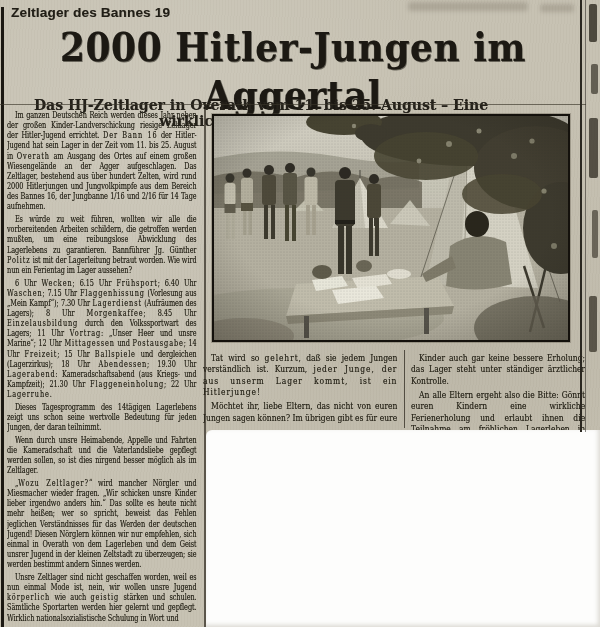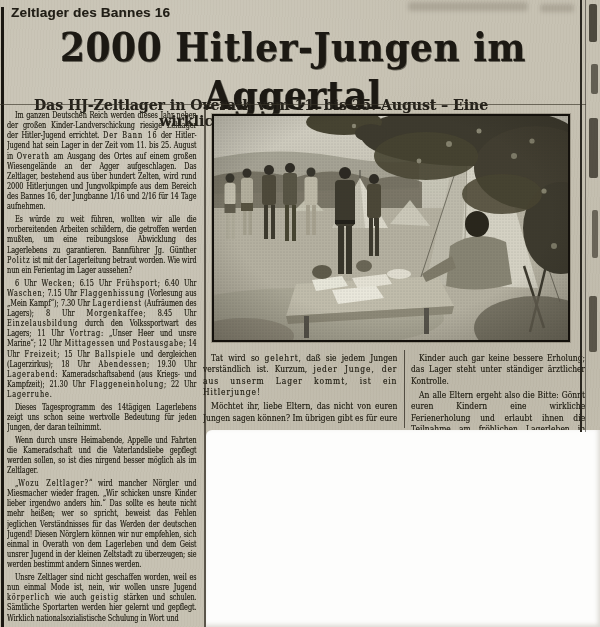--- a/index.html
+++ b/index.html
@@ -67,21 +67,21 @@
   .edge-mark{position:absolute;background:#2e2a20;border-radius:2px;opacity:.8;}
   .ghost{position:absolute;background:rgba(80,74,58,.22);border-radius:3px;filter:blur(2px);}
 </style>
 </head>
 <body>
 
 <div class="page" style="--paper: #c7c2b3; --ink: #272419; --rule: #1b1812;">
 
   <div class="rule-left"></div>
 
-  <div class="kicker">Zeltlager des Bannes 16</div>
+  <div class="kicker">Zeltlager des Bannes 19</div>
   <h1 class="headline">2000 Hitler-Jungen im Aggertal</h1>
   <div class="subhead">Das HJ-Zeltlager in Overath vom 11. bis 25. August – Eine wirkliche Erholungsstätte</div>
   <div class="header-rule"></div>
 
   <div class="colrule-main"></div>
   <div class="leftcol textcol">
       <p class="para"><span>Im ganzen Deutschen Reich werden dieses Jahr neben der großen Kinder-Landverschickung riesige Zeltlager der Hitler-Jugend errichtet. </span><span class="sp">Der Bann 16</span><span> der Hitler-Jugend hat sein Lager in der Zeit vom 11. bis 25. August in </span><span class="sp">Overath</span><span> am Ausgang des Ortes auf einem großen Wiesengelände an der Agger aufgeschlagen. Das Zeltlager, bestehend aus über hundert Zelten, wird rund 2000 Hitlerjungen und Jungvolkpimpfe aus dem Bereich des Bannes 16, der Jungbanne 1/16 und 2/16 für 14 Tage aufnehmen.</span></p>
       <p class="para"><span>Es würde zu weit führen, wollten wir alle die vorbereitenden Arbeiten schildern, die getroffen werden mußten, um eine reibungslose Abwicklung des Lagerlebens zu garantieren. Bannführer Jg. Günther </span><span class="sp">Politz</span><span> ist mit der Lagerleitung betraut worden. Wie wird nun ein Ferientag im Lager aussehen?</span></p>
       <p class="para"><span>6 Uhr </span><span class="sp">Wecken</span><span>; 6.15 Uhr </span><span class="sp">Frühsport</span><span>; 6.40 Uhr </span><span class="sp">Waschen</span><span>; 7.15 Uhr </span><span class="sp">Flaggenhissung</span><span> (Vorlesung aus „Mein Kampf“); 7.30 Uhr </span><span class="sp">Lagerdienst</span><span> (Aufräumen des Lagers); 8 Uhr </span><span class="sp">Morgenkaffee</span><span>; 8.45 Uhr </span><span class="sp">Einzelausbildung</span><span> durch den Volkssportwart des Lagers; 11 Uhr </span><span class="sp">Vortrag</span><span>: „Unser Heer und unsre Marine“; 12 Uhr </span><span class="sp">Mittagessen</span><span> und </span><span class="sp">Postausgabe</span><span>; 14 Uhr </span><span class="sp">Freizeit</span><span>; 15 Uhr </span><span class="sp">Ballspiele</span><span> und dergleichen (Lagerzirkus); 18 Uhr </span><span class="sp">Abendessen</span><span>; 19.30 Uhr </span><span class="sp">Lagerabend</span><span>: Kameradschaftsabend (aus Kriegs- und Kampfzeit); 21.30 Uhr </span><span class="sp">Flaggeneinholung</span><span>; 22 Uhr </span><span class="sp">Lagerruhe</span><span>.</span></p>
       <p class="para"><span>Dieses Tagesprogramm des 14tägigen Lagerlebens zeigt uns schon seine wertvolle Bedeutung für jeden Jungen, der daran teilnimmt.</span></p>

